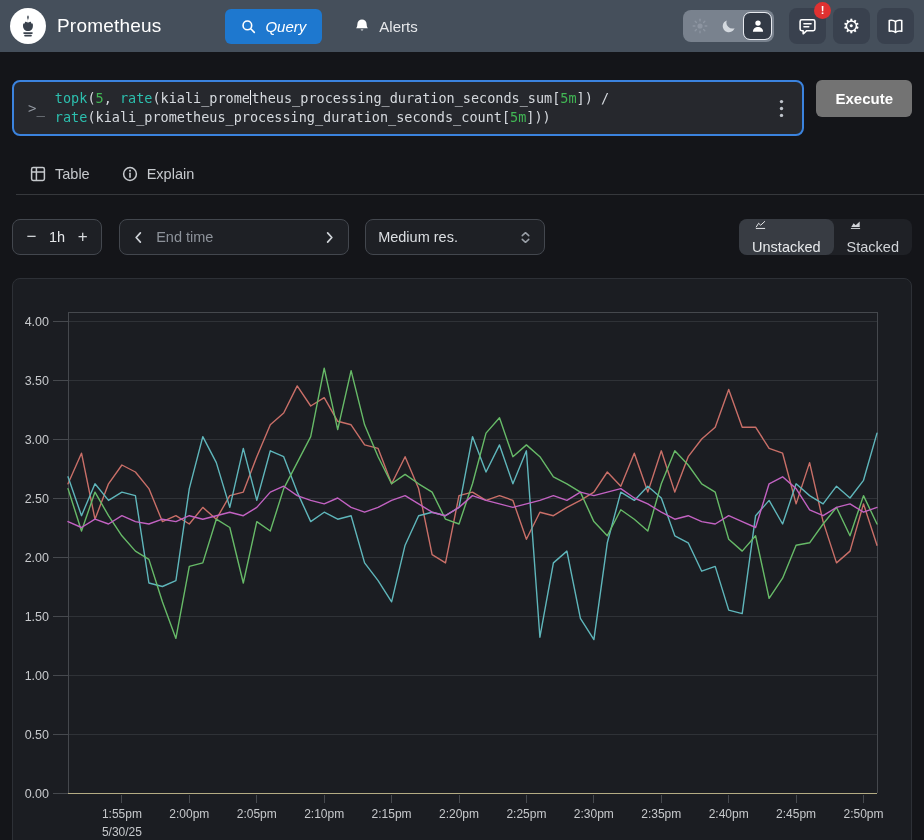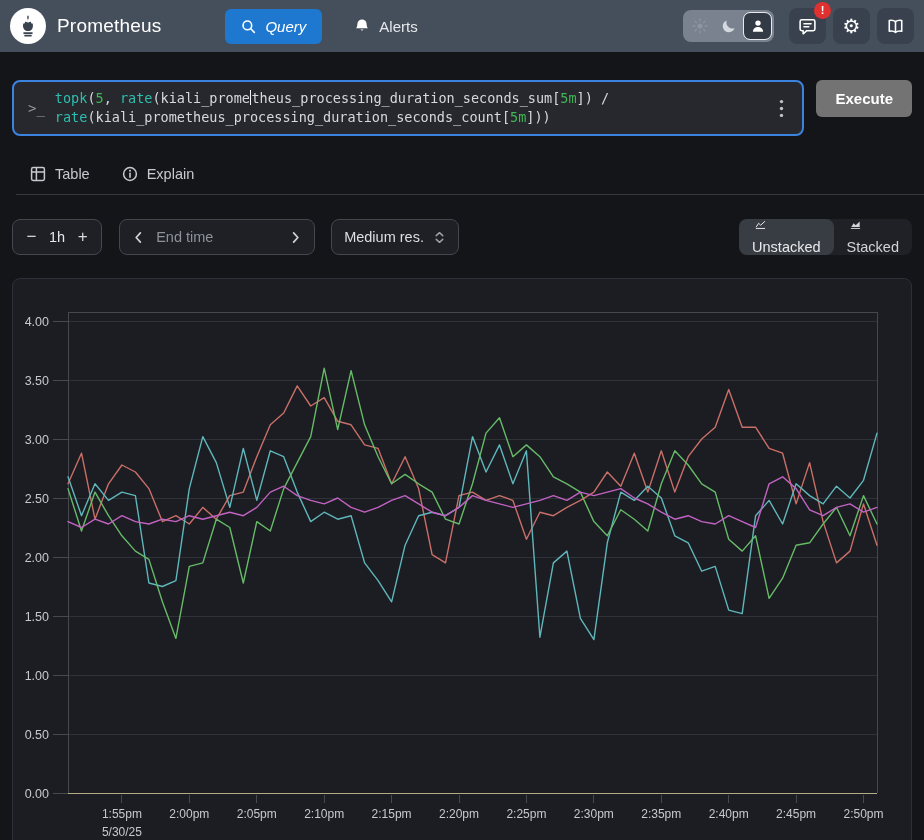--- a/index.html
+++ b/index.html
@@ -83,24 +83,24 @@
   
   .controls { display: flex; align-items: center; margin-top: 24px; padding: 0 12px; }
   .ctl-box {
     height: 36px; display: flex; align-items: center;
     background: #1e2025; border: 1px solid #43474e; border-radius: 8px;
   }
   .range-group { padding: 0 4px; }
   .stepper-btn { width: 29px; height: 32px; background: none; border: none; color: #d6d9dd;
     font-size: 17px; cursor: pointer; font-family: inherit; }
   .range-value { font-size: 14.5px; color: #e5e7ea; padding: 0 3px; }
-  .endtime { width: 196px; margin-left: 17px; padding: 0 11px; }
+  .endtime { width: 230px; margin-left: 17px; padding: 0 11px; }
   .chev-btn { background: none; border: none; cursor: pointer; display: flex; align-items: center; padding: 0; }
   .placeholder { color: #8d929a; font-size: 14.5px; margin-left: 10px; flex: 1; }
-  .res-select { width: 128px; margin-left: 16px; padding: 0 12px; cursor: pointer; }
+  .res-select { width: 180px; margin-left: 16px; padding: 0 12px; cursor: pointer; }
   .res-label { font-size: 14.5px; color: #dcdfe3; flex: 1; }
   .stack-group { margin-left: auto; display: flex; background: #1f2126; border-radius: 8px; }
   .stack-seg {
     display: flex; align-items: flex-start; gap: 9px; padding: 0 13px; height: 36px;
     background: none; border: none; border-radius: 8px; color: #d0d3d7; font-size: 14.5px;
     cursor: pointer; font-family: inherit; flex-direction: column;
   }
   .stack-seg.selected { background: #383c43; color: #e8eaec; }
   
   .chart-panel {

